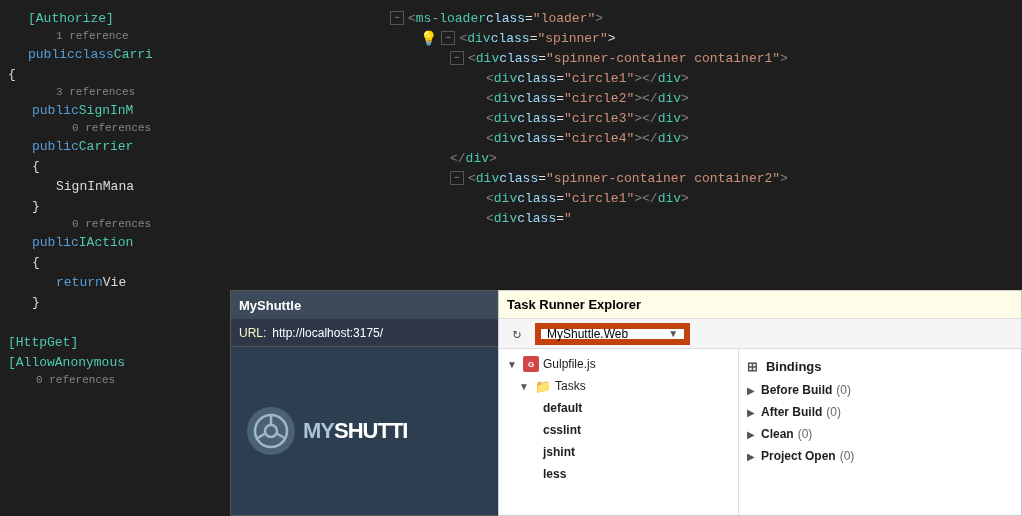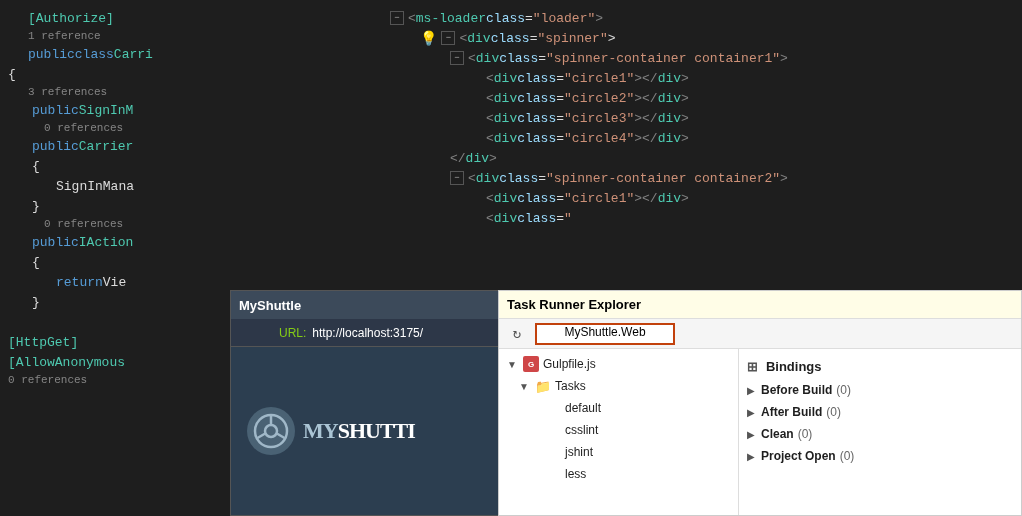--- a/index.html
+++ b/index.html
@@ -81,20 +81,21 @@
     }
 
     
     .ref-text {
       font-size: 11px;
       color: #858585;
       padding-left: 28px;
       height: 16px;
       display: flex;
       align-items: center;
+      margin-left: 28px;
     }
 
     
     .myshuttle-panel {
       position: absolute;
       top: 290px;
       left: 230px;
       width: 290px;
       height: 226px;
       background: #2d3748;
@@ -123,24 +124,23 @@
       background: #2d3748;
       height: 28px;
       display: flex;
       align-items: center;
       padding: 0 8px;
       gap: 6px;
       border-bottom: 1px solid #555;
     }
 
     .url-label {
-      color: #84cc16;
+      color: #fef9c3;
       font-size: 12px;
       font-family: 'Segoe UI', sans-serif;
-      margin-left: 40px;
     }
 
     .url-value {
       color: #ffffff;
       font-size: 12px;
       font-family: 'Segoe UI', sans-serif;
     }
 
     .myshuttle-content {
       flex: 1;
@@ -164,21 +164,21 @@
       background: #4a6274;
       display: flex;
       align-items: center;
       justify-content: center;
       flex-shrink: 0;
     }
 
     .logo-text {
       font-size: 22px;
       font-weight: 900;
-      font-family: Liberation Serif, serif;
+      font-family: Liberation Sans, sans-serif;
       letter-spacing: -1px;
     }
 
     .logo-my { color: #aac4d4; }
     .logo-shuttle { color: #ffffff; }
 
     
     .task-runner-panel {
       position: absolute;
       top: 290px;
@@ -225,31 +225,30 @@
       display: flex;
       align-items: center;
       justify-content: center;
       color: #555;
       font-size: 14px;
       cursor: pointer;
     }
 
     .project-dropdown {
       background: #fff;
-      border: 2px solid #c2410c;
+      border: 6px solid #c2410c;
       height: 22px;
       padding: 0 6px;
       font-size: 12px;
       font-family: 'Segoe UI', sans-serif;
       display: flex;
       align-items: center;
       gap: 40px;
       cursor: pointer;
       min-width: 140px;
-      flex-direction: column;
     }
 
     .dropdown-arrow {
       color: #555;
       font-size: 10px;
     }
 
     .task-runner-body {
       display: flex;
       flex: 1;
@@ -297,21 +296,21 @@
       font-size: 8px;
       font-weight: bold;
     }
 
     .tree-label {
       color: #1e1e1e;
       font-size: 12px;
     }
 
     .tree-indent-1 { padding-left: 20px; }
-    .tree-indent-2 { padding-left: 50px; }
+    .tree-indent-2 { padding-left: 28px; font-weight: bold; }
 
     .bindings-panel {
       flex: 1;
       background: #fff;
       padding: 4px 0;
       font-family: 'Segoe UI', sans-serif;
       font-size: 12px;
     }
 
     .bindings-header {

